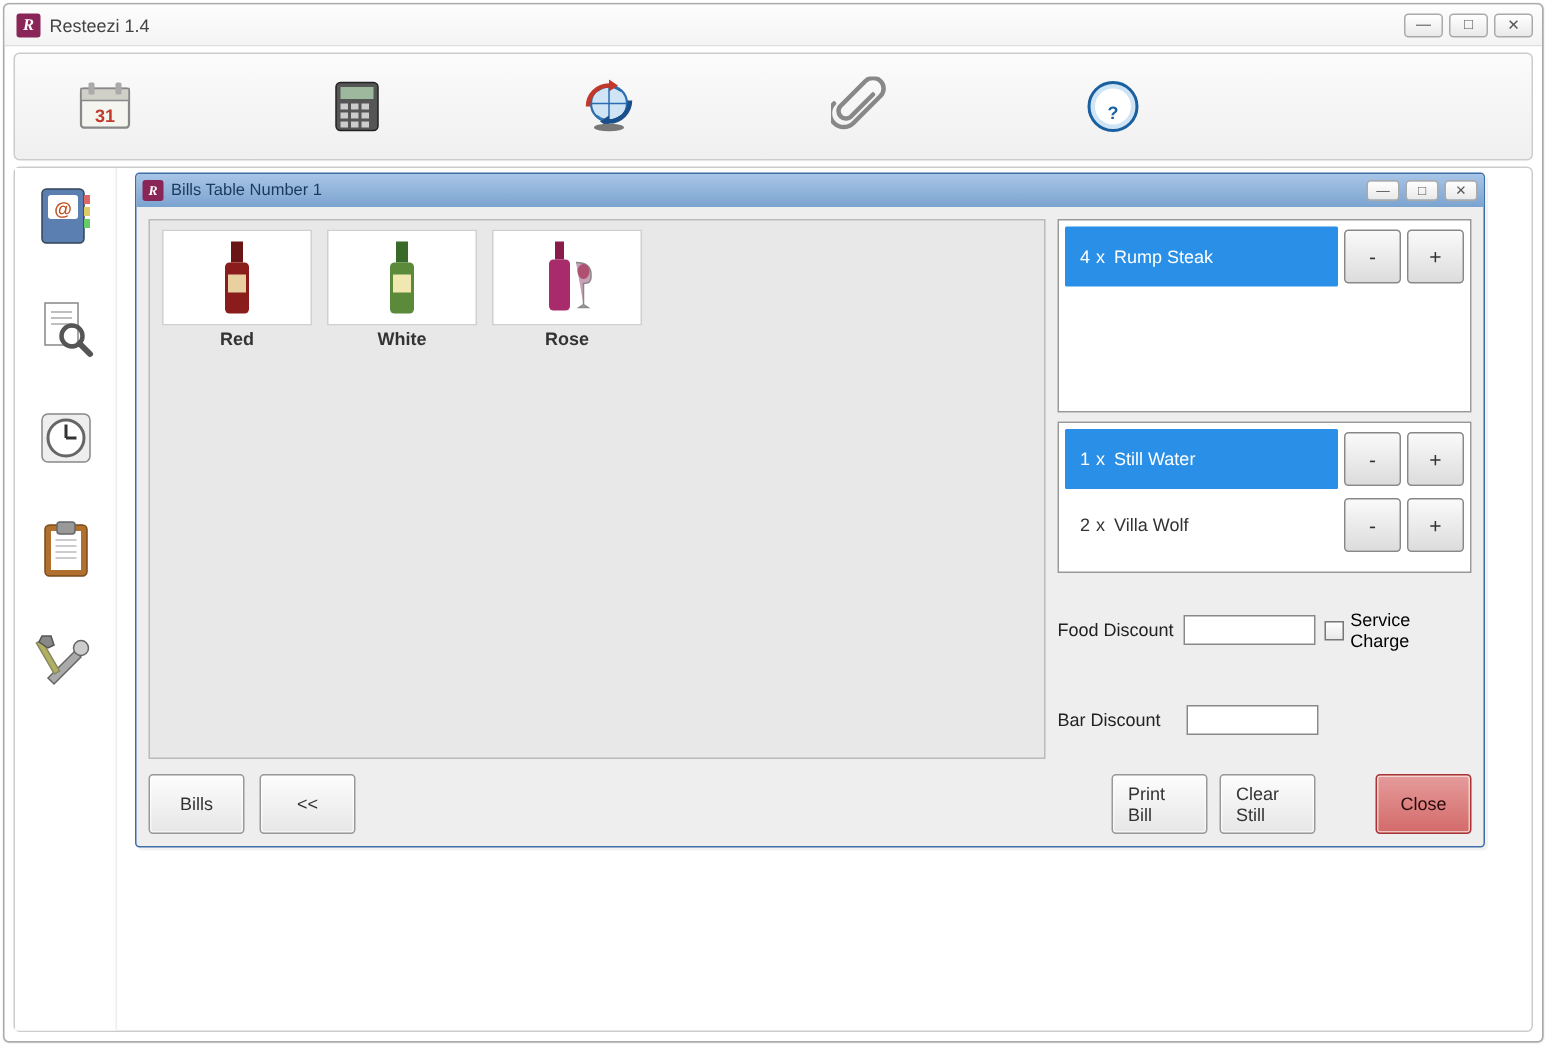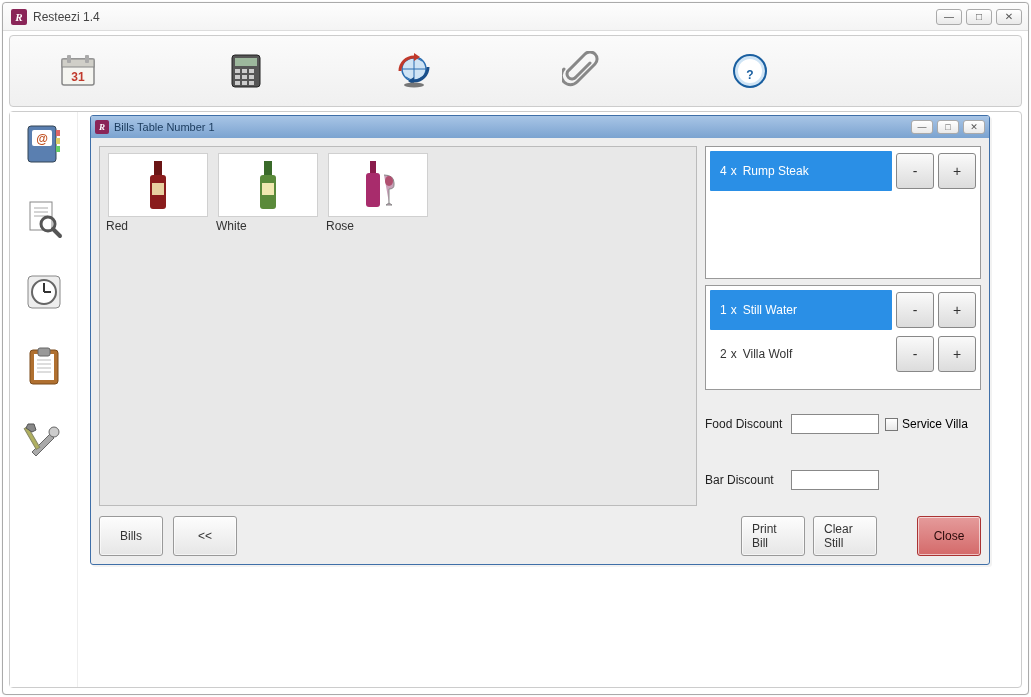--- a/index.html
+++ b/index.html
@@ -8,21 +8,21 @@
 
 .app-window { position: absolute; left: 2px; top: 2px; width: 1027px; height: 693px; border: 1px solid #aaa; border-radius: 4px; background: #fff; box-shadow: 0 0 1px rgba(0,0,0,0.2); }
 .titlebar { height: 28px; display: flex; align-items: center; padding: 0 6px 0 8px; border-bottom: 1px solid #ddd; background: linear-gradient(#fdfdfd,#f4f4f4); border-radius: 4px 4px 0 0; }
 .titlebar .app-icon { width: 16px; height: 16px; background: #8a2558; border-radius: 2px; display: flex; align-items: center; justify-content: center; color: #fff; font-style: italic; font-weight: bold; font-size: 11px; margin-right: 6px; font-family: Georgia, serif; }
 .titlebar .title { flex: 1; color: #444; }
 .win-controls { display: flex; gap: 4px; }
 .win-btn { width: 26px; height: 16px; border: 1px solid #aaa; border-radius: 3px; background: linear-gradient(#fff,#e9e9e9); display: flex; align-items: center; justify-content: center; font-size: 10px; color: #555; cursor: default; }
 
 
 .top-toolbar { height: 72px; border: 1px solid #ccc; border-radius: 4px; margin: 4px 6px; background: linear-gradient(#fbfbfb,#f0f0f0); display: flex; align-items: center; justify-content: flex-start; padding: 0 40px; gap: 120px; }
-.tb-icon { width: 48px; height: 44px; display: flex; align-items: center; justify-content: flex-end; cursor: pointer; }
+.tb-icon { width: 48px; height: 44px; display: flex; align-items: center; justify-content: flex-start; cursor: pointer; }
 .tb-icon svg { width: 40px; height: 40px; }
 
 
 .main-wrap { position: absolute; top: 108px; left: 6px; right: 6px; bottom: 6px; border: 1px solid #ccc; border-radius: 4px; background: #fff; display: flex; }
 
 
 .sidebar { width: 68px; background: #fff; border-right: 1px solid #eee; padding-top: 10px; display: flex; flex-direction: column; align-items: center; gap: 30px; }
 .sidebar .sb-icon { width: 44px; height: 44px; display: flex; align-items: center; justify-content: center; cursor: pointer; }
 
 
@@ -30,21 +30,21 @@
 .child-window { position: absolute; left: 12px; top: 3px; width: 900px; height: 450px; border: 1px solid #3f6fa8; border-radius: 3px; background: #eee; box-shadow: 2px 2px 0 rgba(0,0,0,0.05); }
 .child-titlebar { height: 22px; background: linear-gradient(#a8c5e6,#7ba3d0); display: flex; align-items: center; padding: 0 4px; border-radius: 2px 2px 0 0; }
 .child-titlebar .app-icon { width: 14px; height: 14px; background: #8a2558; border-radius: 2px; display: flex; align-items: center; justify-content: center; color: #fff; font-style: italic; font-weight: bold; font-size: 9px; margin-right: 5px; font-family: Georgia, serif; }
 .child-titlebar .title { flex: 1; color: #1a3a5c; font-size: 11px; }
 .child-titlebar .win-btn { width: 22px; height: 14px; font-size: 9px; }
 
 .child-body { padding: 8px; display: flex; gap: 8px; height: calc(100% - 22px); }
 
 .left-col { flex: 1; display: flex; flex-direction: column; }
 .product-grid { flex: 1; background: #e8e8e8; border: 1px solid #bbb; padding: 6px; display: flex; align-items: flex-start; gap: 6px; }
-.product { width: 104px; text-align: left; }
+.product { width: 104px; text-align: center; font-weight: bold; }
 .product .img { width: 100px; height: 64px; background: #fff; border: 1px solid #d0d0d0; display: flex; align-items: center; justify-content: center; margin: 0 auto 2px; }
 .product .img svg { width: 56px; height: 56px; }
 .product .label { font-size: 12px; color: #333; }
 
 .nav-row { display: flex; gap: 10px; margin-top: 10px; }
 .btn { border: 1px solid #999; border-radius: 3px; background: linear-gradient(#fdfdfd,#e6e6e6); height: 40px; display: flex; align-items: center; justify-content: center; cursor: pointer; color: #333; padding: 0 10px; box-shadow: inset 0 0 0 1px rgba(255,255,255,0.6); }
 .nav-row .btn { width: 64px; }
 
 .right-col { width: 276px; display: flex; flex-direction: column; }
 .order-box { border: 1px solid #999; background: #fff; padding: 4px; margin-bottom: 6px; }
@@ -270,21 +270,21 @@
                 <div class="qtybtn">-</div>
                 <div class="qtybtn">+</div>
               </div>
             </div>
 
             <div class="discount-row">
               <label>Food Discount</label>
               <input type="text" value="" style="">
               <div class="chk">
                 <div class="box"></div>
-                <span>Service Villa</span>
+                <span>Service Charge</span>
               </div>
             </div>
             <div class="discount-row">
               <label>Bar Discount</label>
               <input type="text" value="" style="">
             </div>
 
             <div class="action-row">
               <div class="btn">Print Bill</div>
               <div class="btn">Clear Still</div>

